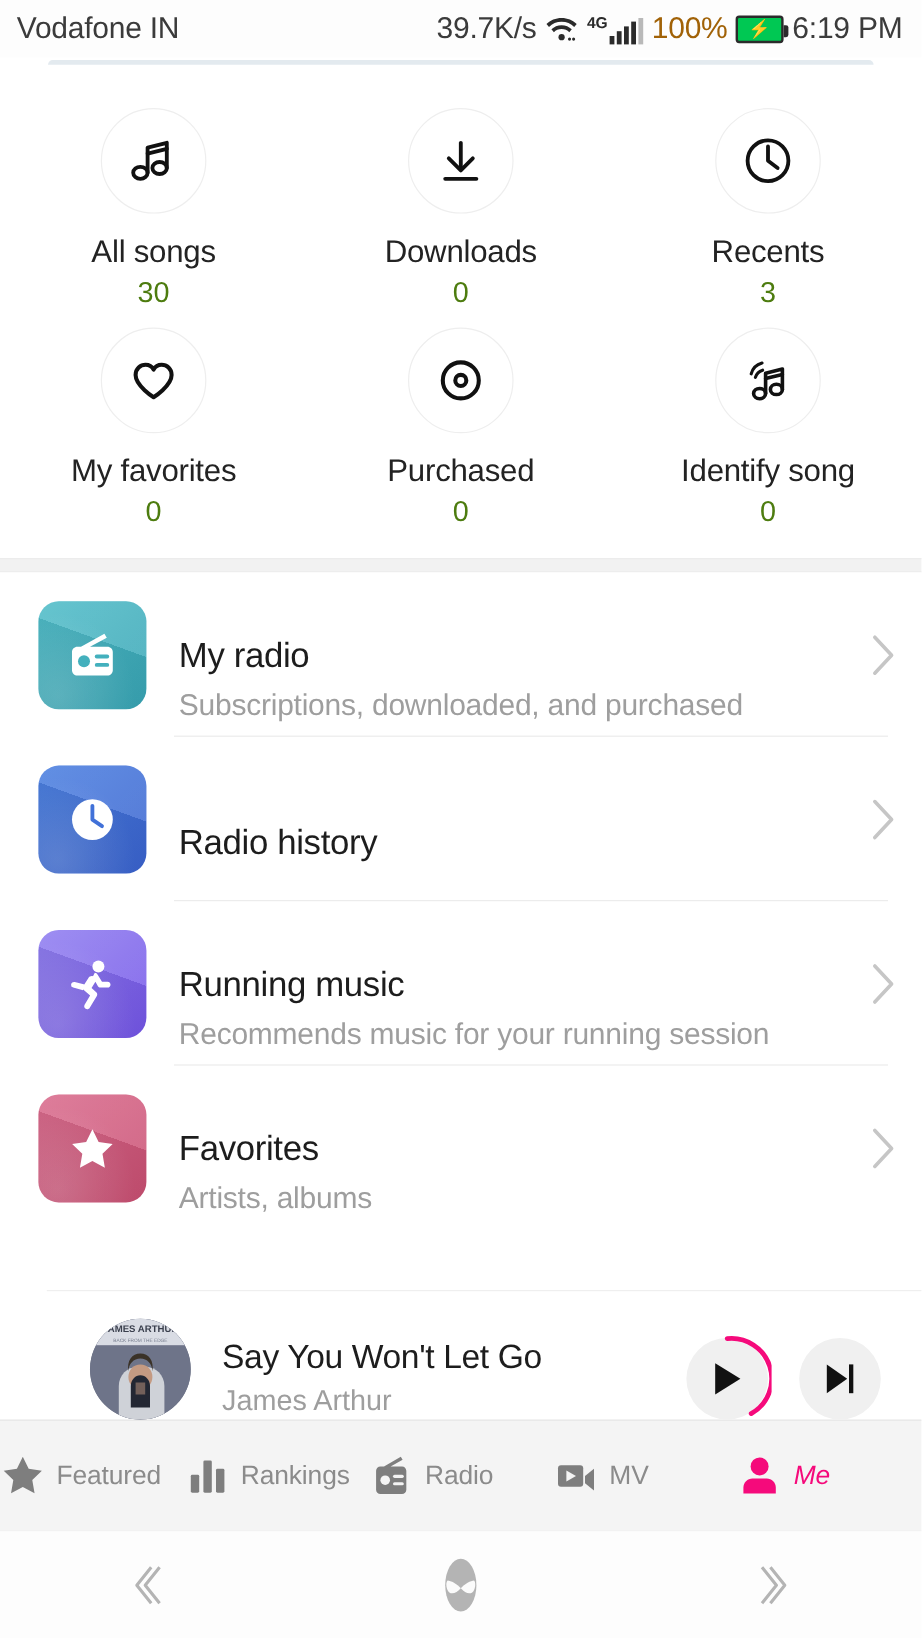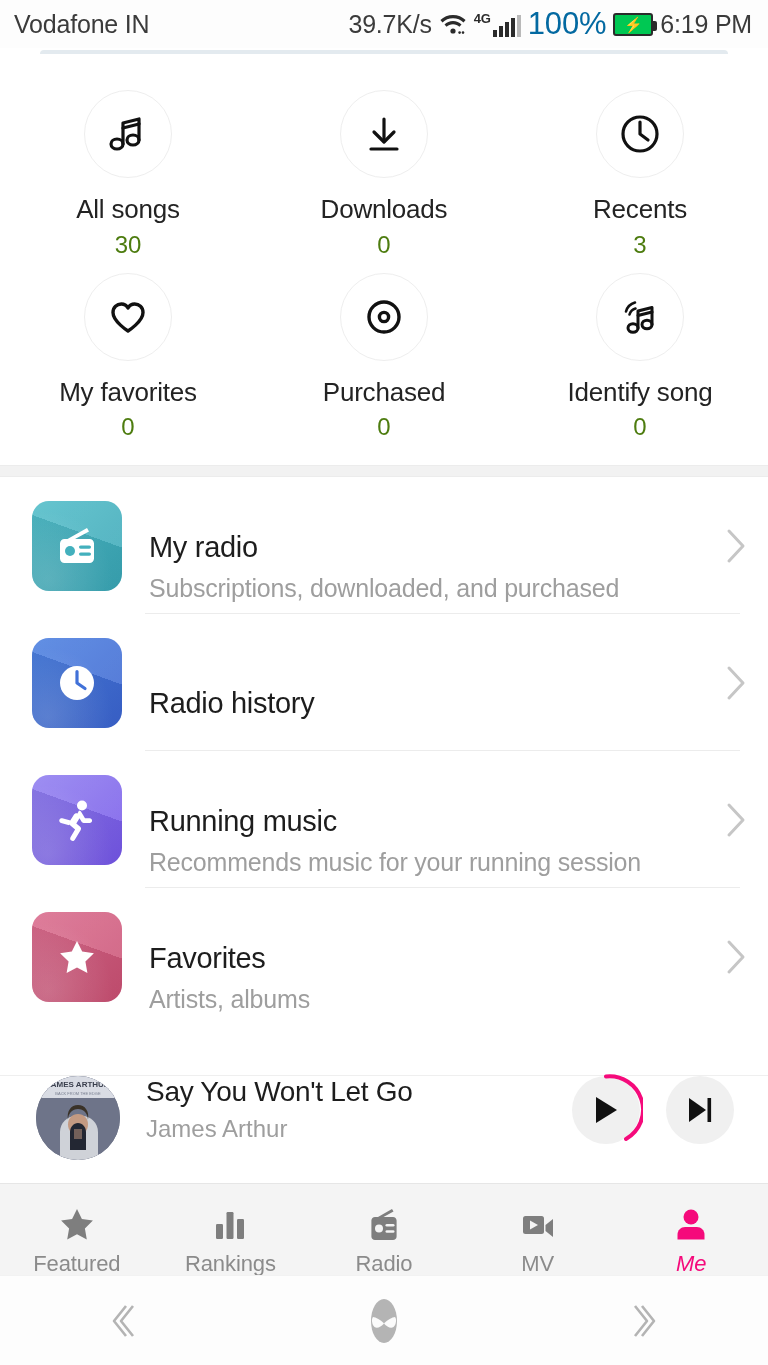--- a/index.html
+++ b/index.html
@@ -29,21 +29,21 @@
   .wifi-ico { width:28px; height:24px; }
   .sig-group { display:flex; align-items:flex-end; gap:2px; }
   .g4 { font-size:13px; font-weight:bold; color:#2b2b2b; line-height:1; margin-bottom:12px; }
   .bars { display:flex; align-items:flex-end; gap:2px; height:22px; }
   .bars i { display:block; width:4px; background:#2b2b2b; }
   .bars i:nth-child(1){height:7px}
   .bars i:nth-child(2){height:11px}
   .bars i:nth-child(3){height:15px}
   .bars i:nth-child(4){height:19px}
   .bars i:nth-child(5){height:22px; background:#b9b9b9}
-  .batt-pct { font-size:31px; color:#0369a1; }
+  .batt-pct { font-size:25px; color:#a16207; }
   .battery { position:relative; width:40px; height:23px; border:2px solid #2b2b2b; border-radius:3px; background:#00c853; display:flex; align-items:center; justify-content:center; }
   .battery::after { content:""; position:absolute; right:-6px; top:6px; width:4px; height:10px; background:#2b2b2b; border-radius:0 2px 2px 0; }
   .bolt { font-size:15px; color:#063; line-height:1; }
   .clock { font-size:25px; color:#3b3b3b; }
 
   
   .card-edge { flex:0 0 14px; position:relative; background:#ffffff; }
   .card-edge::before {
     content:""; position:absolute; left:40px; right:40px; top:2px; height:4px;
     background:#e3eaef; border-radius:4px 4px 0 0;
@@ -95,23 +95,24 @@
   .feat-title { font-size:29px; color:#1d1d1d; line-height:1.18; letter-spacing:-0.3px; }
   .feat-sub { font-size:25px; color:#9e9e9e; line-height:1.2; margin-top:9px; letter-spacing:-0.2px; }
   .feat-chev { flex:0 0 58px; display:flex; align-items:center; justify-content:center; padding-right:6px; }
   .row-div { position:absolute; left:113px; right:28px; bottom:0; height:1px; background:#ececec; }
   .feat-row:last-child .row-div { display:none; }
 
   .spacer { flex:1 1 auto; background:#fff; }
 
   
   .nowplay {
-    flex:0 0 108px; display:flex; align-items:flex-start;
+    flex:0 0 108px; display:flex; align-items:flex-end;
     background:#fff; padding:0 34px 0 36px;
     border-top:1px solid #efefef;
+    margin-left:39px;
   }
   .album {
     width:84px; height:84px; border-radius:50%; flex:0 0 84px; overflow:hidden;
     position:relative; background:#6b7184;
   }
   .album .art { position:absolute; inset:0; }
   .np-meta { flex:1 1 auto; padding-left:26px; min-width:0; }
   .np-title { font-size:28px; color:#1d1d1d; line-height:1.15; letter-spacing:-0.3px; white-space:nowrap; overflow:hidden; text-overflow:ellipsis; }
   .np-artist { font-size:24px; color:#9e9e9e; line-height:1.2; margin-top:7px; }
   .np-ctrls { flex:0 0 auto; display:flex; align-items:center; gap:26px; }
@@ -119,21 +120,21 @@
     width:68px; height:68px; border-radius:50%; background:#f0f0f0;
     display:flex; align-items:center; justify-content:center; position:relative;
   }
   .ring { position:absolute; inset:-3px; }
 
   
   .tabbar {
     flex:0 0 92px; display:flex; background:#f4f4f4;
     border-top:1px solid #e6e6e6;
   }
-  .tab { flex:1 1 0; display:flex; flex-direction:column; align-items:center; justify-content:flex-end; gap:9px; }
+  .tab { flex:1 1 0; display:flex; flex-direction:row; align-items:center; justify-content:flex-start; gap:9px; }
   .tab svg { display:block; }
   .tab-label { font-size:22px; color:#8b8b8b; line-height:1; letter-spacing:-0.1px; }
   .tab.active .tab-label { color:#f50a7b;font-style:italic; }
 
   
   .navbar { flex:0 0 90px; display:flex; align-items:center; background:#fdfdfd; border-top:1px solid #f2f2f2; }
   .nav-btn { flex:1 1 0; display:flex; align-items:center; justify-content:center; }
   .nav-btn svg { display:block; }
 </style>
 </head>

